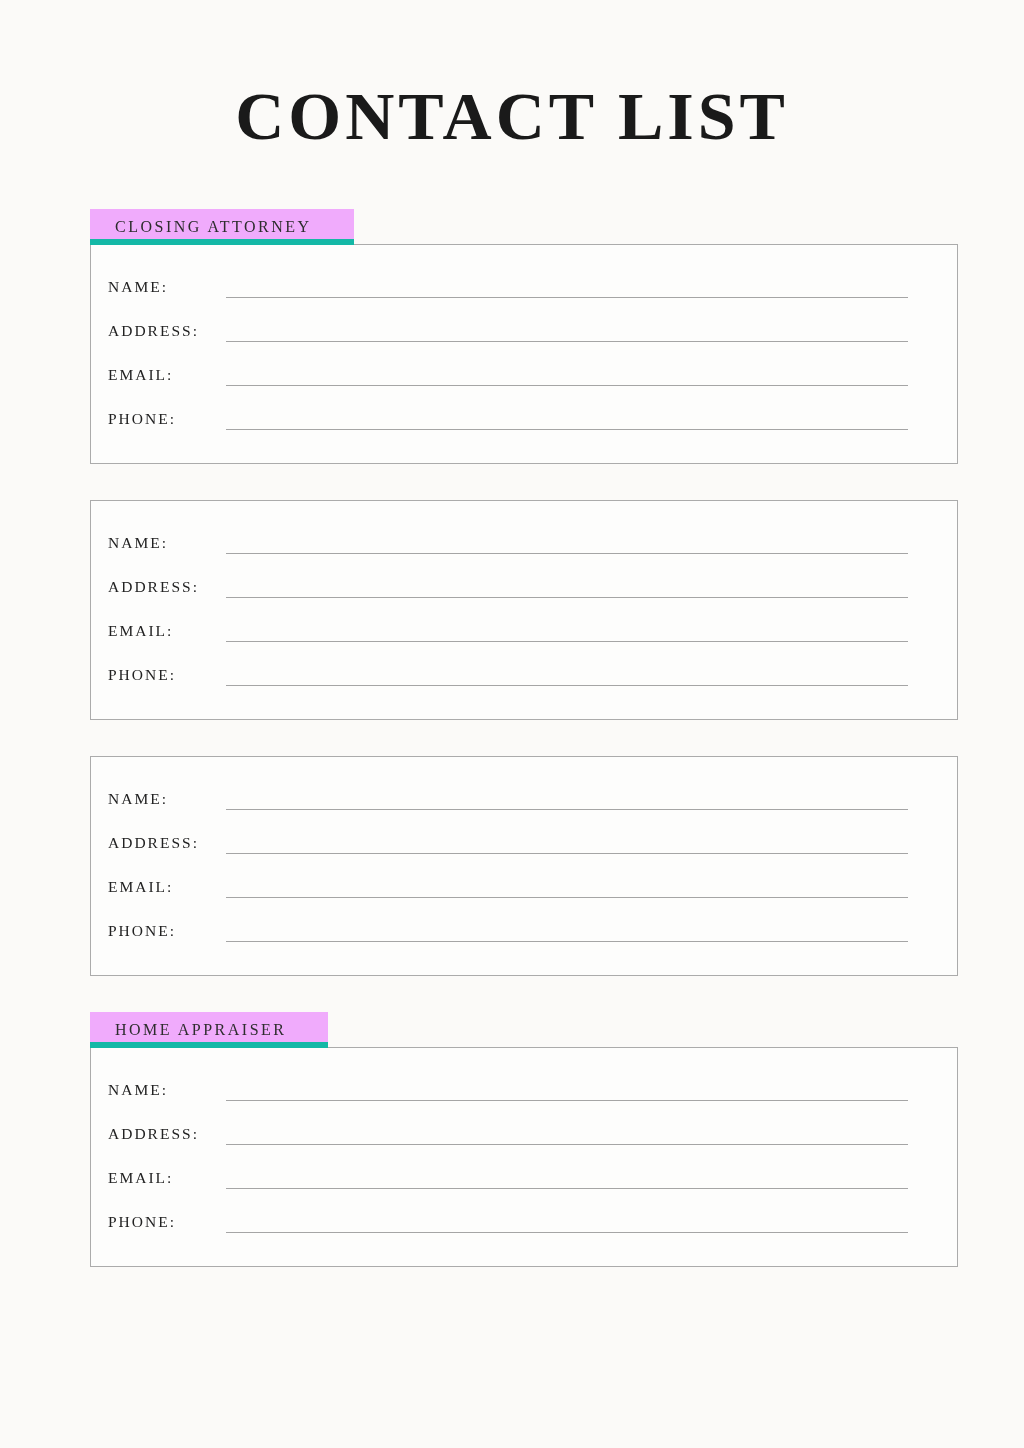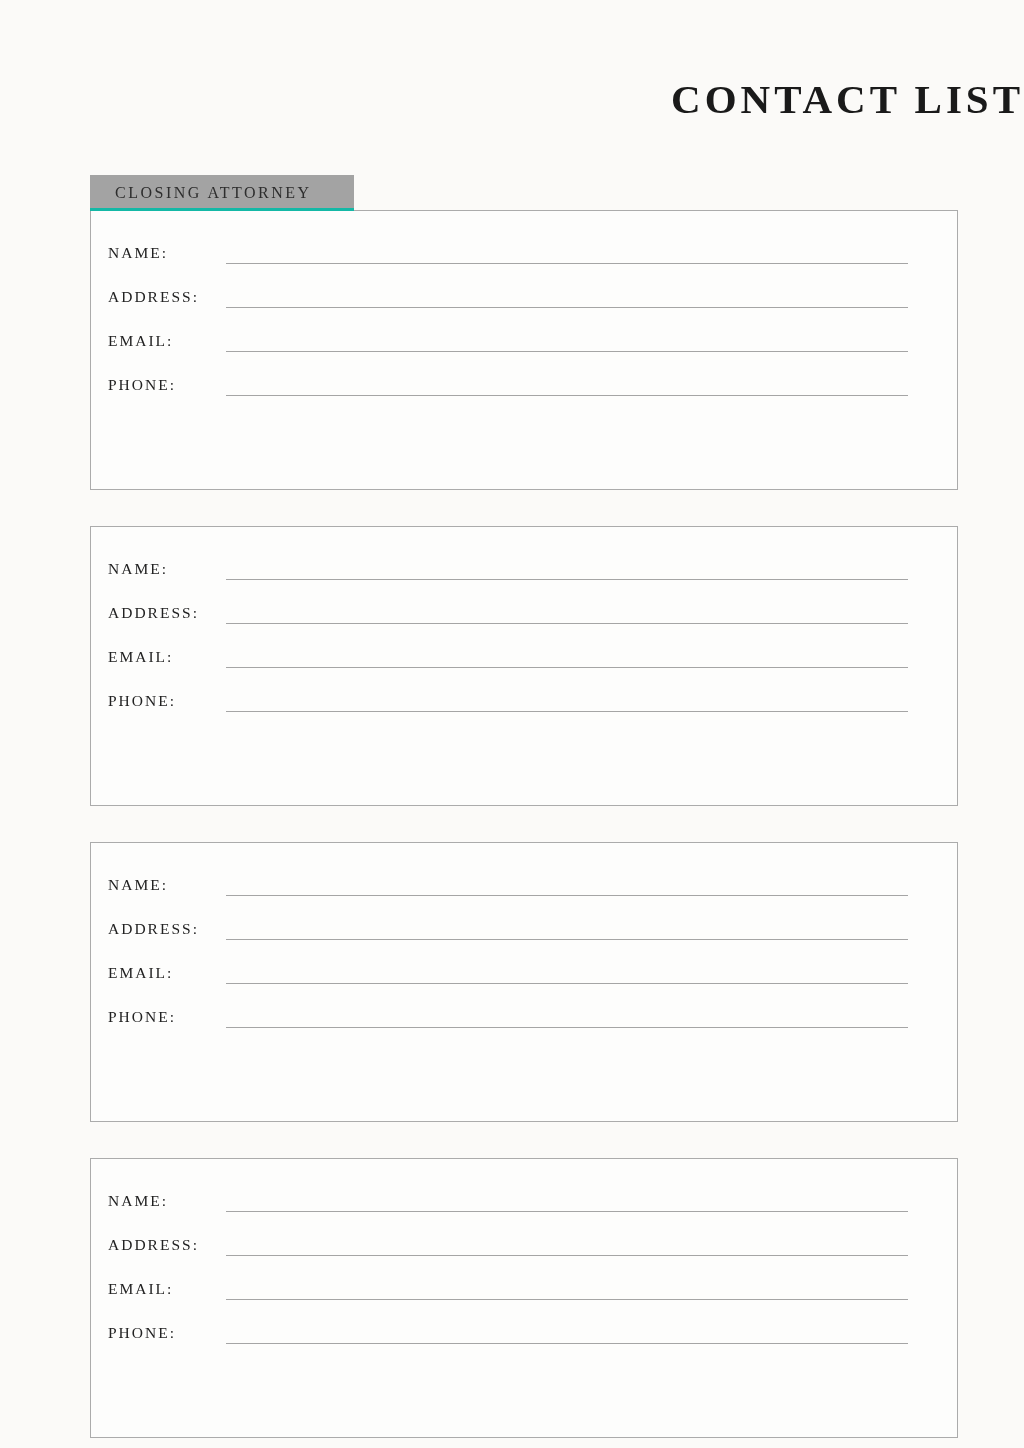--- a/index.html
+++ b/index.html
@@ -10,54 +10,54 @@
     font-family: "Liberation Serif", serif;
     overflow: hidden;
   }
   .page {
     width: 1024px;
     height: 1448px;
     position: relative;
   }
   .doc-title {
     margin-top: 74px;
-    text-align: right;
-    font-size: 41px;
+    text-align: center;
+    font-size: 68px;
     font-weight: bold;
     letter-spacing: 4px;
     color: #1a1a1a;
     line-height: 1.25;
   }
   .content {
     margin-left: 90px;
     margin-right: 66px; 
     margin-top: 50px;
   }
   .contact-section {
     margin-bottom: 36px;
   }
   .section-tab {
     display: inline-block;
-    background: #a3a3a3;
+    background: #f0abfc;
     height: 36px;
     line-height: 36px;
     padding: 0 42px 14px 25px;
     font-size: 16px;
     letter-spacing: 2.5px;
     color: #2d2d2d;
     position: relative;
     z-index: 1;
-    border-bottom: 3px solid #14b8a6;
+    border-bottom: 6px solid #14b8a6;
     margin-bottom: -1px;
     vertical-align: bottom;
   }
   .section-box {
     border: 1.5px solid #ababab;
     background: #fdfdfc;
-    height: 280px;
+    height: 220px;
     padding: 20px 49px 0 17px;
   }
   .field-row {
     display: flex;
     align-items: center;
     height: 44px;
   }
   .field-label {
     width: 118px;
     flex: 0 0 118px;
@@ -144,20 +144,23 @@
           <span class="field-line"></span>
         </div>
         <div class="field-row">
           <span class="field-label">PHONE:</span>
           <span class="field-line"></span>
         </div>
       </div>
     </section>
 
     <section class="contact-section">
+      <div class="section-tab">
+        <span>HOME APPRAISER</span>
+      </div>
       <div class="section-box">
         <div class="field-row">
           <span class="field-label">NAME:</span>
           <span class="field-line"></span>
         </div>
         <div class="field-row">
           <span class="field-label">ADDRESS:</span>
           <span class="field-line"></span>
         </div>
         <div class="field-row">

